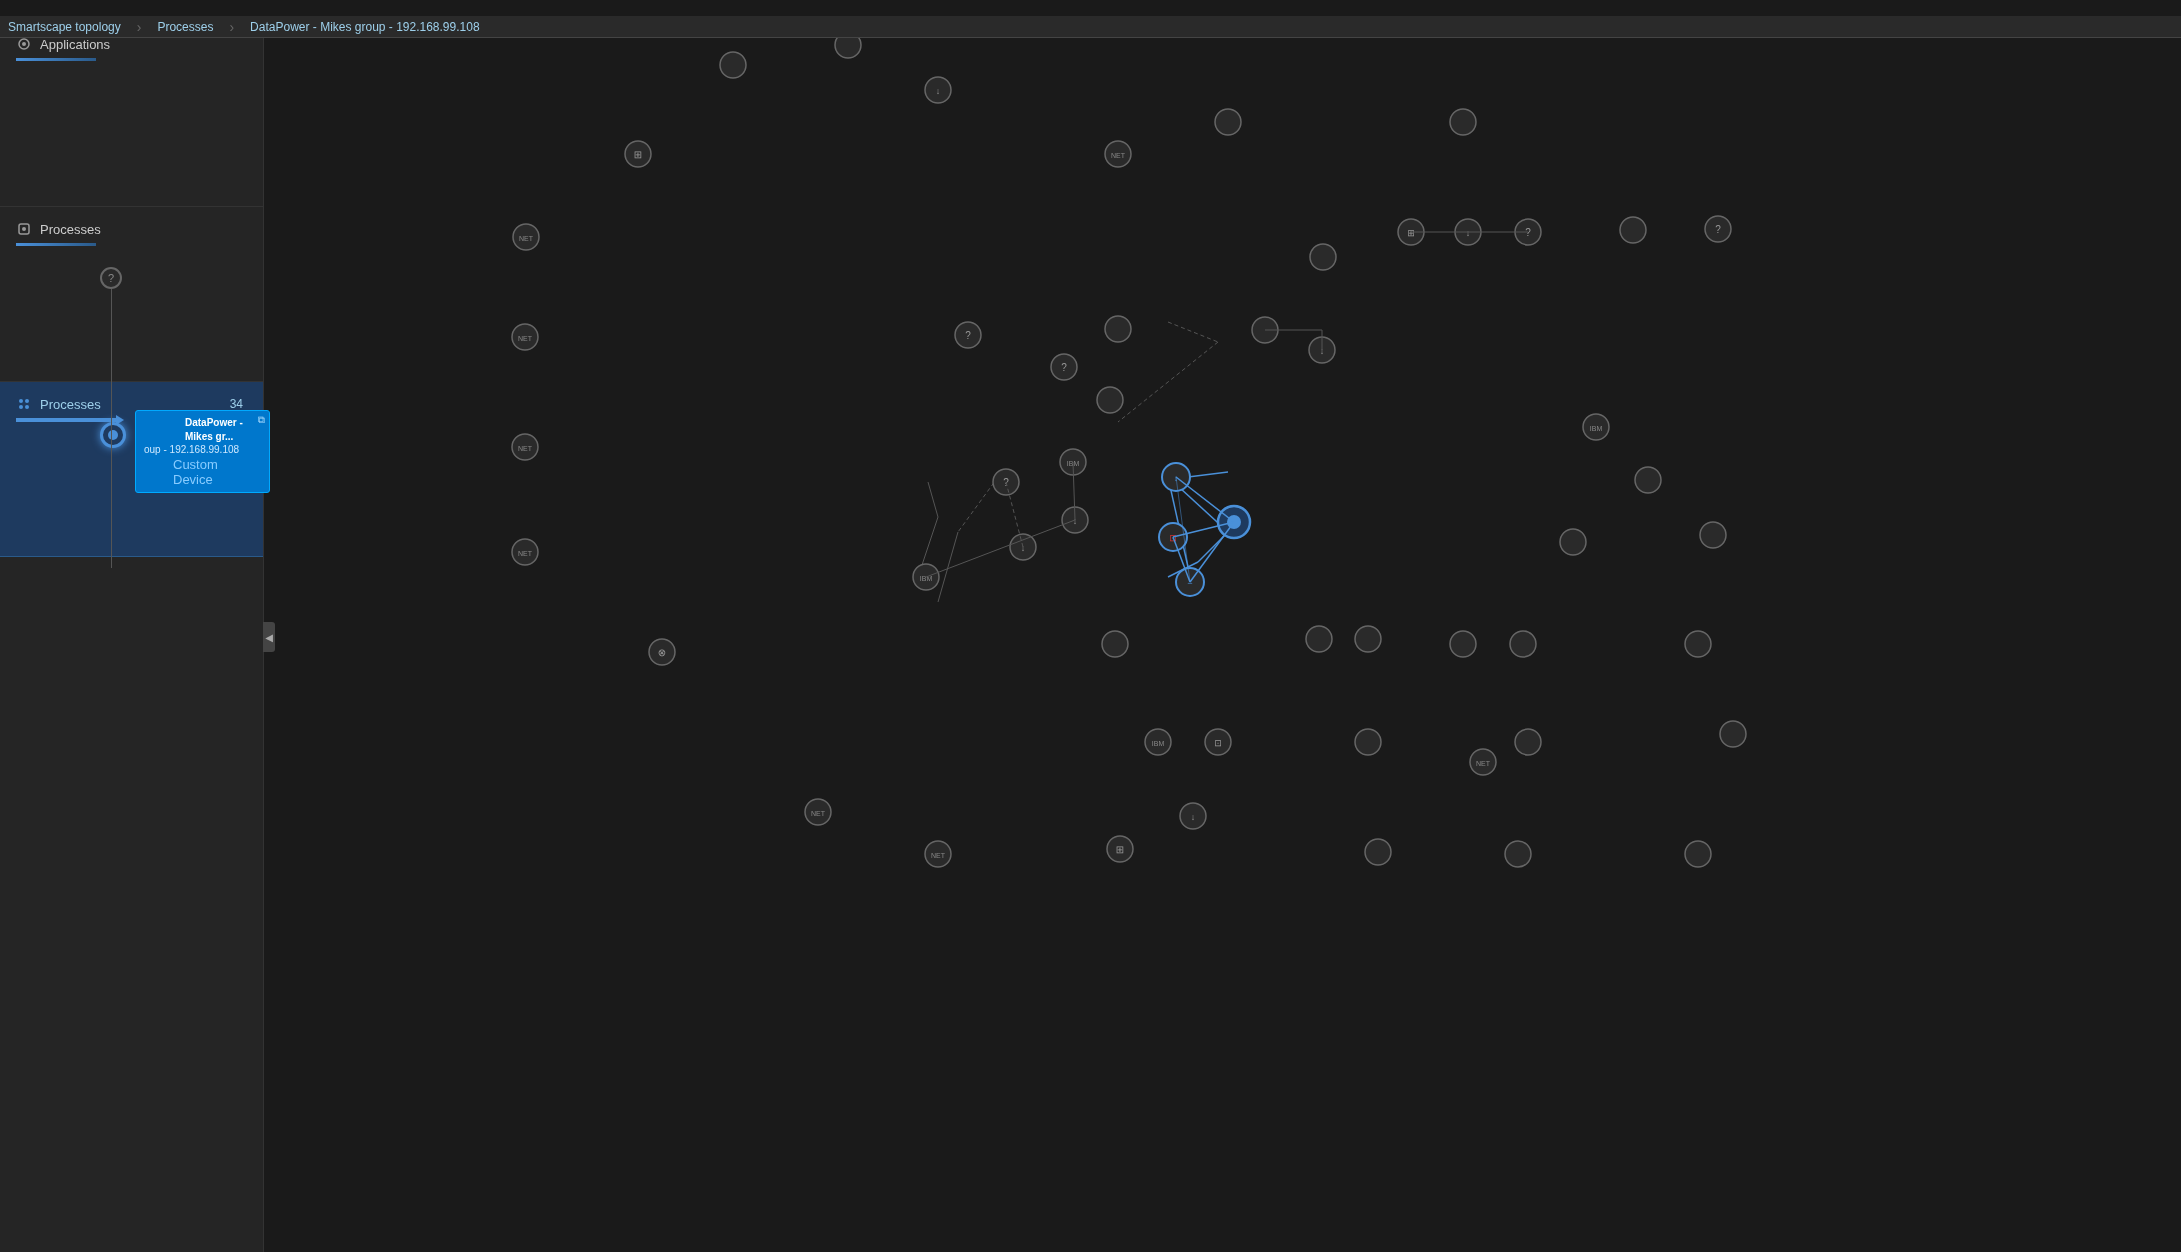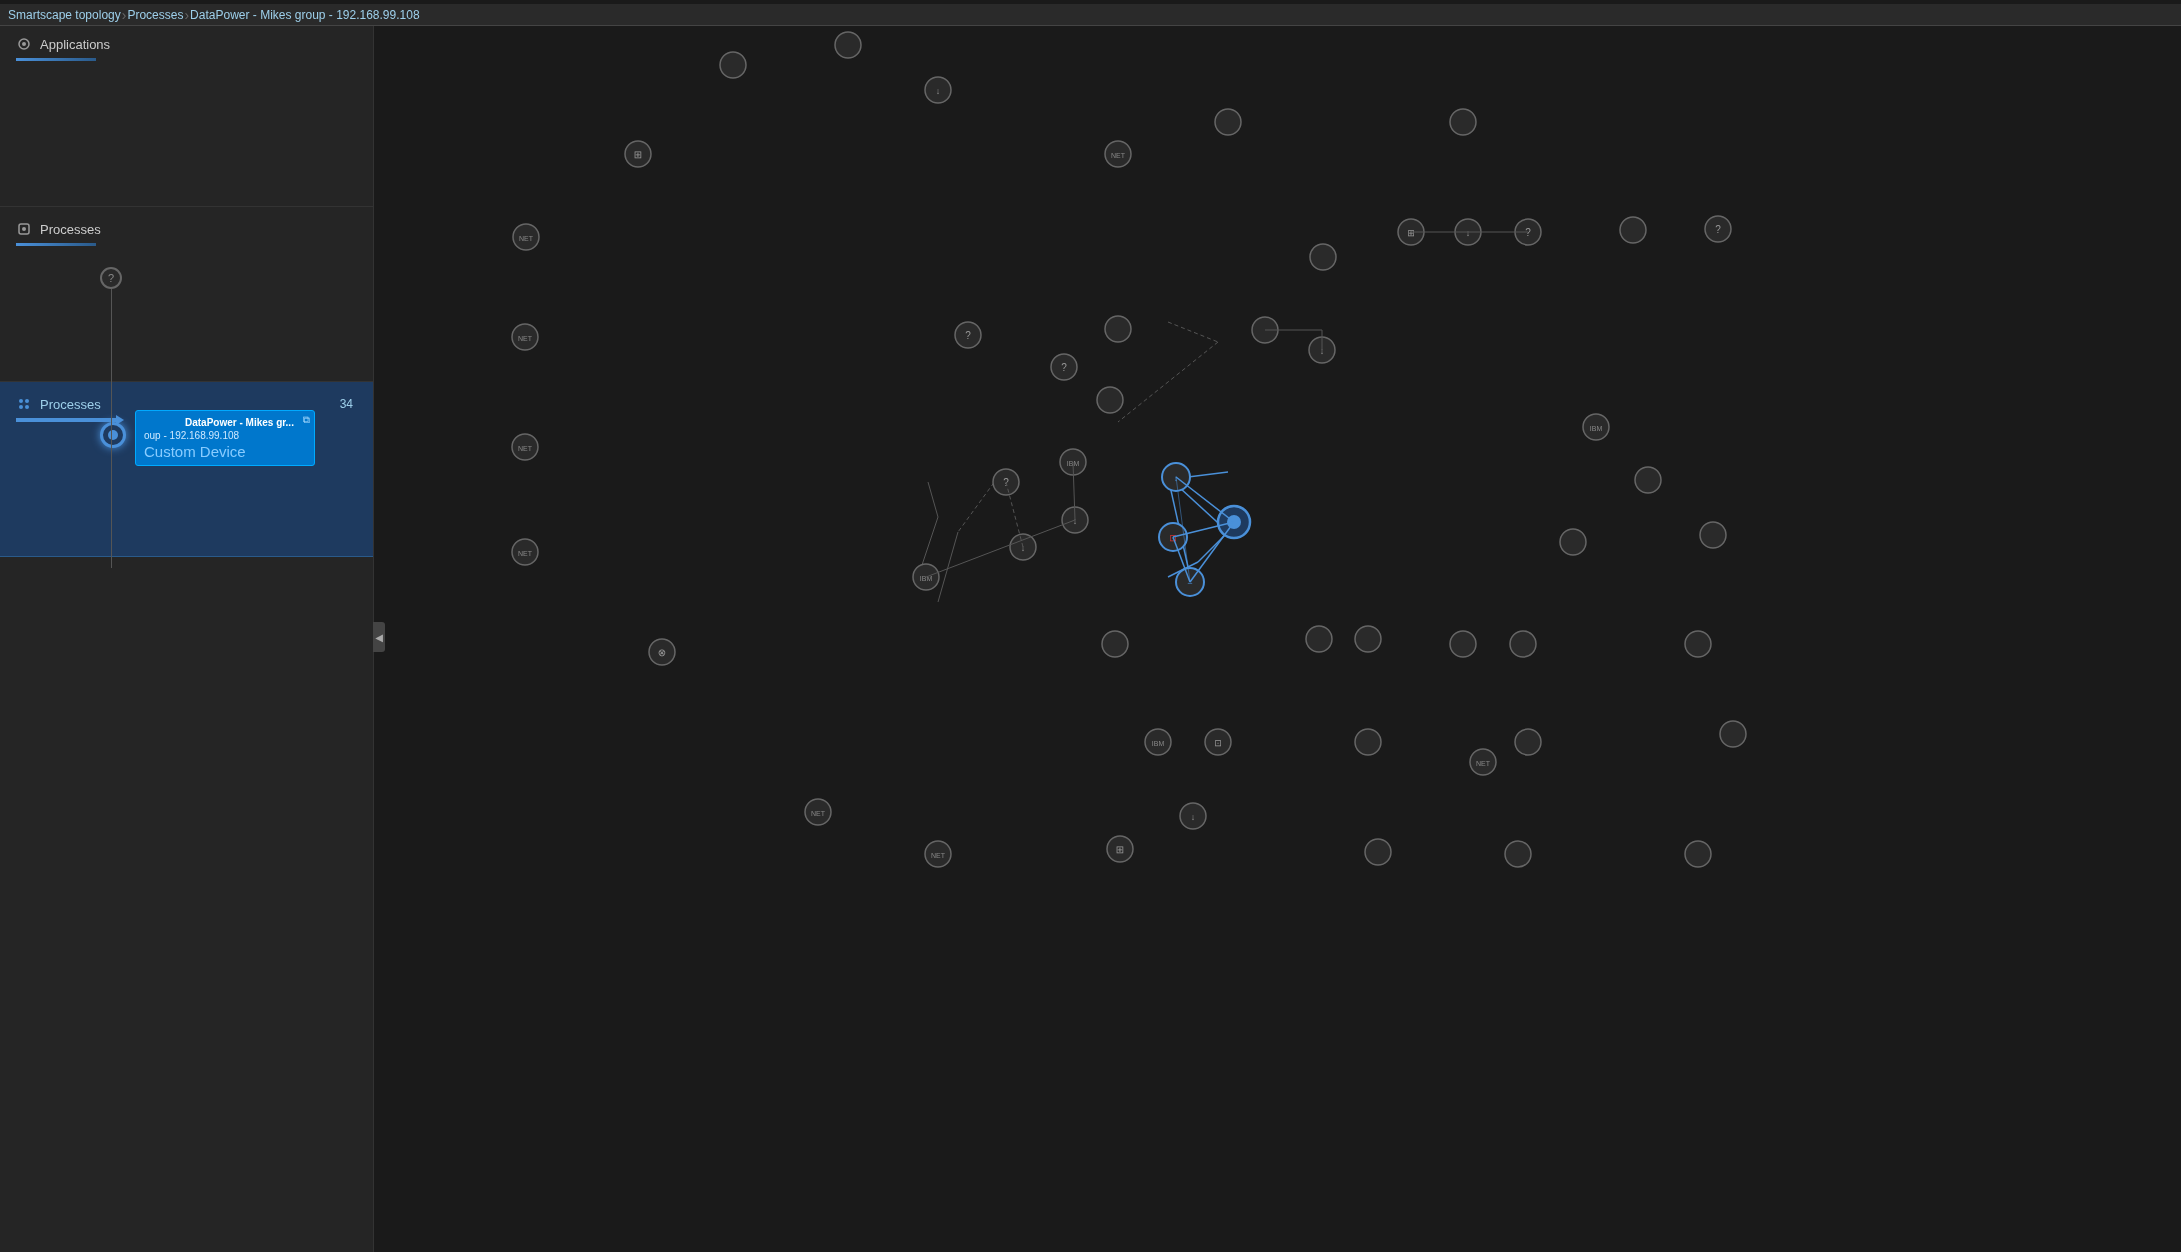--- a/index.html
+++ b/index.html
@@ -8,40 +8,40 @@
       font-family: Arial, sans-serif;
       width: 2181px;
       height: 1252px;
       overflow: hidden;
       color: #ccc;
     }
 
     
     .top-bar {
       position: absolute;
-      top: 4px; left: 0; right: 0;
+      top: 16px; left: 0; right: 0;
       height: 22px;
       background: #2a2a2a;
       display: flex;
       align-items: center;
       padding: 0 8px;
-      gap: 1px;
+      gap: 16px;
       font-size: 12px;
       color: #bbb;
       z-index: 100;
       border-bottom: 1px solid #444;
     }
     .breadcrumb-item { color: #9dcfea; cursor: pointer; }
     .breadcrumb-sep { color: #666; font-size: 14px; }
 
     
     .sidebar {
       position: absolute;
       top: 22px; left: 0;
-      width: 374px;
+      width: 264px;
       bottom: 0;
       background: #252525;
       border-right: 1px solid #333;
       z-index: 50;
     }
 
     .sidebar-section {
       padding: 14px 16px 10px 16px;
       border-bottom: 1px solid #333;
       min-height: 120px;
@@ -196,21 +196,21 @@
     <div style="position:absolute;left:100px;top:40px;">
       <div style="width:26px;height:26px;border-radius:50%;border:3px solid #4a90d9;background:#1e3a5f;display:flex;align-items:center;justify-content:center;box-shadow:0 0 8px #4a90d9;">
         <div style="width:10px;height:10px;border-radius:50%;background:#4a90d9;"></div>
       </div>
     </div>
 
     <div style="position:absolute;left:135px;top:28px;background:#0077cc;color:white;font-size:10px;padding:5px 20px 5px 8px;border-radius:3px;border:1px solid #00aaff;min-width:135px;z-index:10;">
       <div style="position:absolute;top:3px;right:4px;color:#aaddff;font-size:10px;cursor:pointer;">⧉</div>
       <div style="font-weight:bold;font-size:10px;line-height:1.4;padding-left:41px;">DataPower - Mikes gr...</div>
       <div style="font-size:10px;color:#cce8ff;">oup - 192.168.99.108</div>
-      <div style="font-size:15px;color:#88ccff;margin-top:2px;">Custom Device</div>
+      <div style="font-size:13px;color:#88ccff;margin-top:2px;margin-left:29px;">Custom Device</div>
     </div>
 
     <div style="position:absolute;left:111px;top:66px;width:1px;height:120px;background:#555;z-index:1;"></div>
   </div>
 
 
 
   <div class="sidebar-collapse">
     <span style="color:#aaa;font-size:10px;">◀</span>
   </div>

